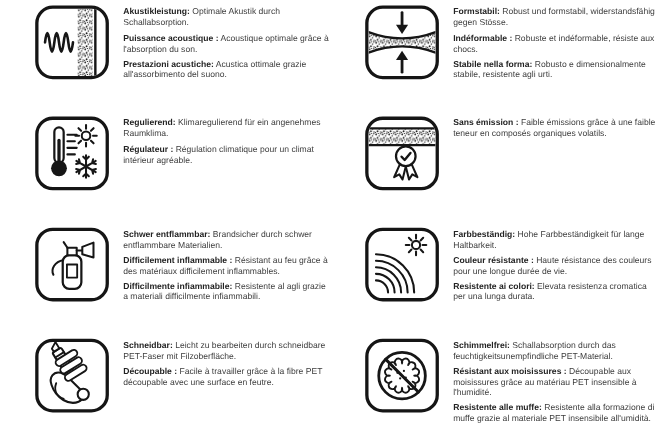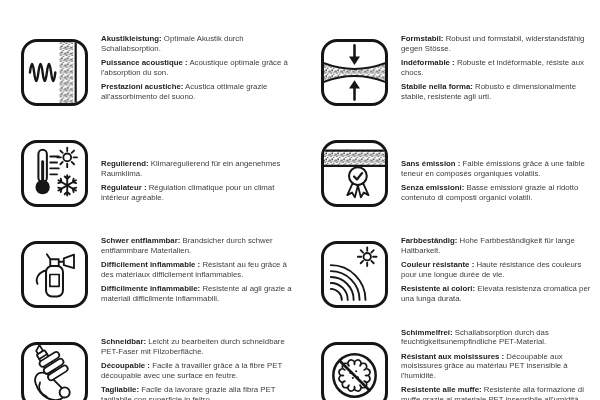--- a/index.html
+++ b/index.html
@@ -7,22 +7,22 @@
     width:600px;height:400px;overflow:hidden;background:#ffffff;
     font-family:"Liberation Sans",sans-serif;
   }
   .page{
     display:grid;
     grid-template-columns:300px 300px;
     grid-auto-rows:101px;
     padding-top:5px;
   }
   .feature{
-    display:flex;align-items:flex-end;
-    padding-left:21px;box-sizing:border-box;
+    display:flex;align-items:flex-start;
+    padding-left:32px;box-sizing:border-box;
   }
   .iconbox{
     flex:0 0 auto;width:61px;height:61px;
     border:3px solid #151515;border-radius:16px;
     overflow:hidden;background:#fff;
     display:flex;align-items:center;justify-content:center;
   }
   svg.icon{width:61px;height:61px;display:block;}
   .texts{margin-left:13px;width:198px;padding-top:1px;}
   .texts p{
@@ -134,21 +134,20 @@
         <line class="stroke" x1="0" y1="9" x2="72" y2="9"></line>
         <line class="stroke" x1="0" y1="27" x2="72" y2="27"></line>
         <polygon class="stroke wfill" style="stroke-width:2.2" points="34,47 27.5,61.5 33,58.5 36.5,64 40,50"></polygon>
         <polygon class="stroke wfill" style="stroke-width:2.2" points="46,47 52.5,61.5 47,58.5 43.5,64 40,50"></polygon>
         <circle class="stroke wfill" cx="40" cy="39" r="10.5"></circle>
         <path class="stroke" style="stroke-width:2.6" d="M35.5 39.5 L38.8 43 L45 35.5"></path>
       </svg>
     </div>
     <div class="texts">
       <p><b>Sans émission :</b> <span>Faible émissions grâce à une faible teneur en composés organiques volatils.</span></p>
-      <p><b>Senza emissioni:</b> <span>Basse emissioni grazie al ridotto contenuto di composti organici volatili.</span></p>
     </div>
   </section>
 
   <section class="feature">
     <div class="iconbox">
       <svg class="icon" viewBox="0 0 72 72">
         <path class="stroke" style="stroke-width:2.2" d="M27 31 C17 33 13 41 16 47"></path>
         <rect class="stroke wfill" x="26" y="26" width="20" height="36" rx="7"></rect>
         <rect class="stroke" style="stroke-width:2" x="30.5" y="36" width="11" height="14" fill="none"></rect>
         <rect class="stroke wfill" style="stroke-width:2.2" x="31" y="18" width="10" height="8"></rect>
@@ -204,21 +203,20 @@
           <line class="stroke" style="stroke-width:2" x1="31" y1="10" x2="42" y2="10"></line>
           <rect class="stroke wfill" style="stroke-width:2" x="28" y="13" width="26" height="7.4" rx="3.7"></rect>
           <rect class="stroke wfill" style="stroke-width:2" x="28" y="22.4" width="26" height="7.4" rx="3.7"></rect>
           <rect class="stroke wfill" style="stroke-width:2" x="28" y="31.8" width="26" height="7.4" rx="3.7"></rect>
         </g>
       </svg>
     </div>
     <div class="texts">
       <p><b>Schneidbar:</b> <span>Leicht zu bearbeiten durch schneidbare PET-Faser mit Filzoberfläche.</span></p>
       <p><b>Découpable :</b> <span>Facile à travailler grâce à la fibre PET découpable avec une surface en feutre.</span></p>
-      <p><b>Tagliabile:</b> <span>Facile da lavorare grazie alla fibra PET tagliabile con superficie in feltro.</span></p>
     </div>
   </section>
 
   <section class="feature">
     <div class="iconbox">
       <svg class="icon" viewBox="0 0 72 72">
         <circle class="stroke" style="stroke-width:3" cx="36" cy="36" r="25"></circle>
         <path class="stroke wfill" style="stroke-width:1.9" d="M49 36 A4 4 0 1 1 47.3 42.5 A4 4 0 1 1 42.5 47.3 A4 4 0 1 1 36 49 A4 4 0 1 1 29.5 47.3 A4 4 0 1 1 24.7 42.5 A4 4 0 1 1 23 36 A4 4 0 1 1 24.7 29.5 A4 4 0 1 1 29.5 24.7 A4 4 0 1 1 36 23 A4 4 0 1 1 42.5 24.7 A4 4 0 1 1 47.3 29.5 A4 4 0 1 1 49 36 Z"></path>
         <circle class="fillb" cx="31" cy="33" r="1.2"></circle>
         <circle class="fillb" cx="38" cy="31" r="1.2"></circle>

